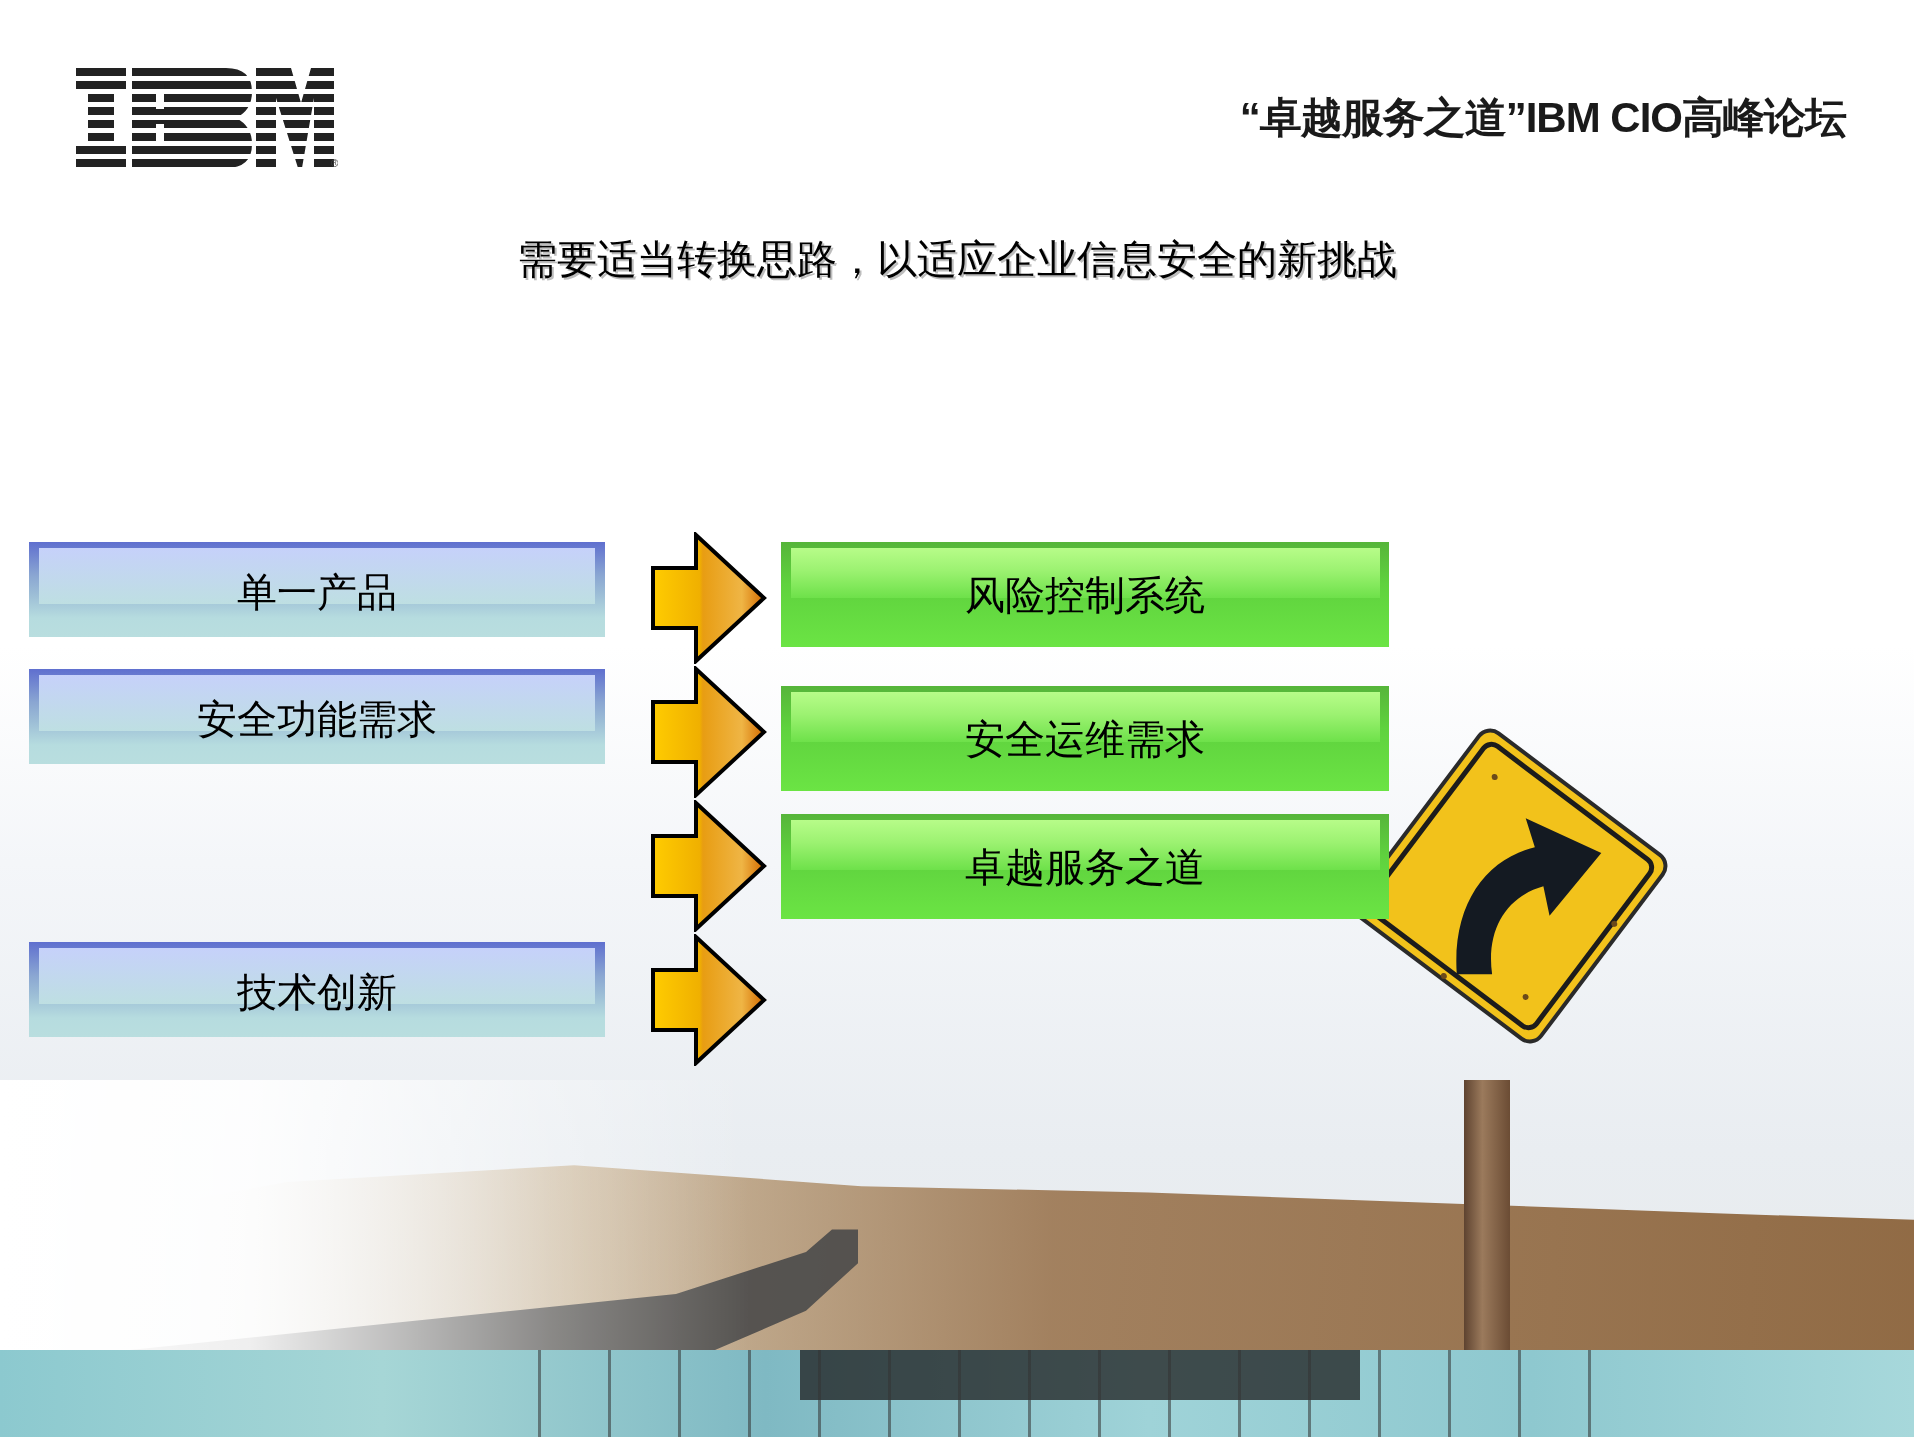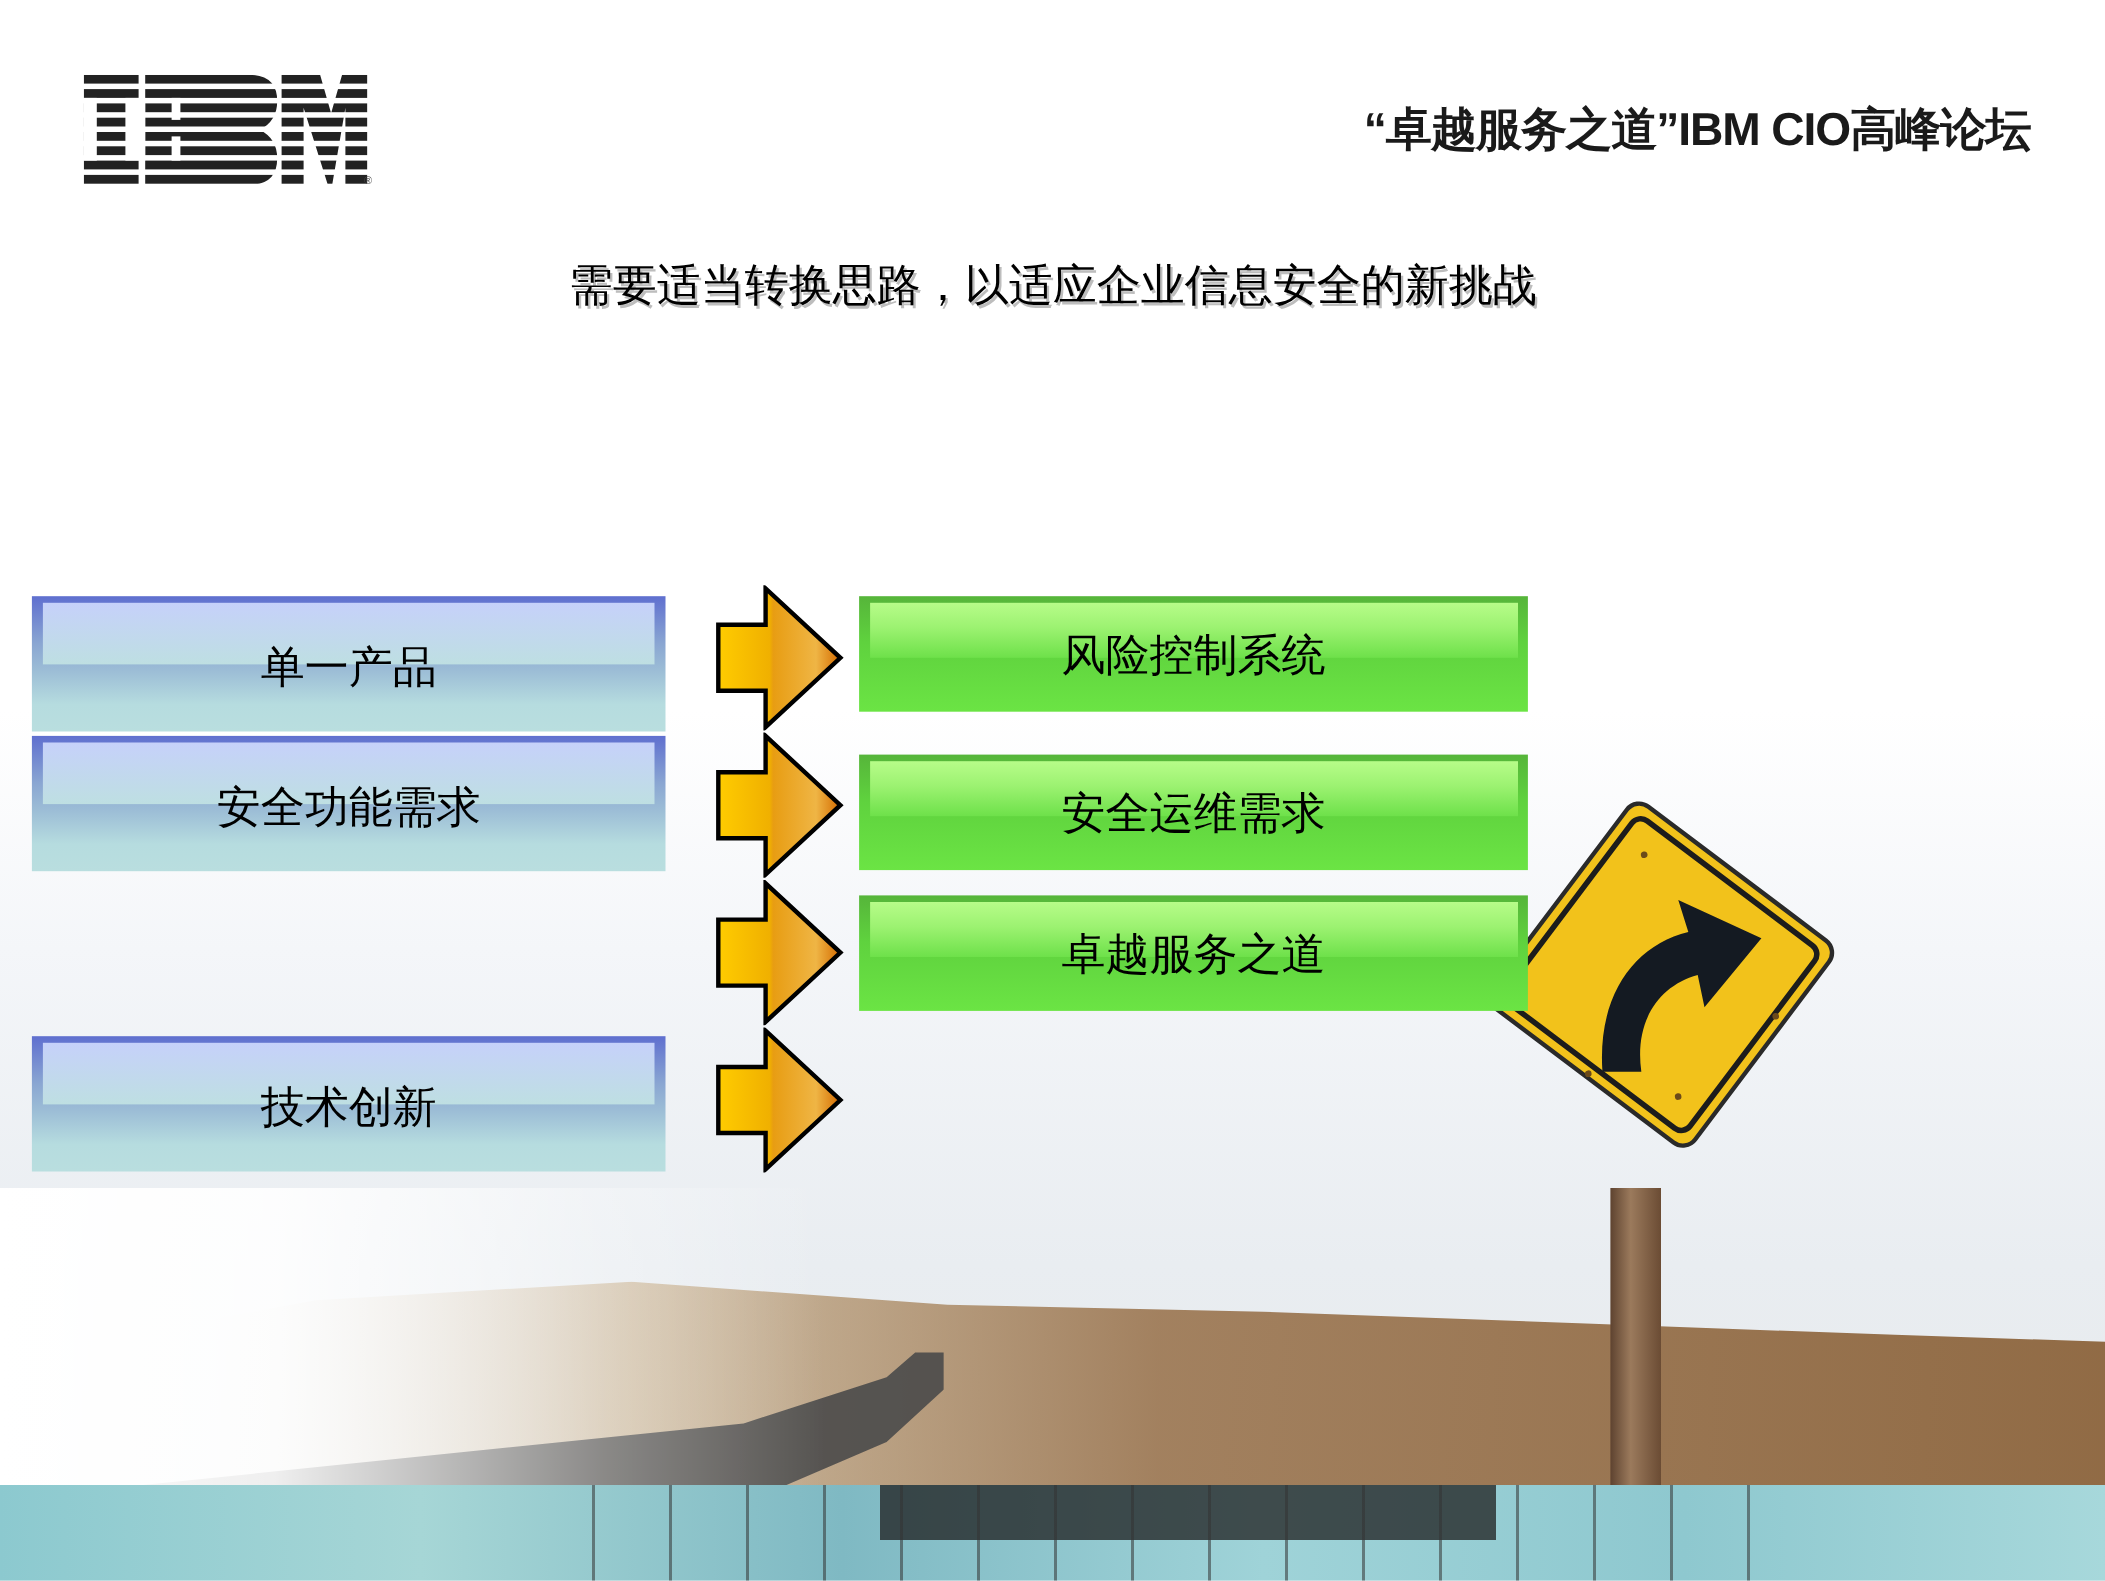--- a/index.html
+++ b/index.html
@@ -62,21 +62,21 @@
   .sign-post {
     position: absolute; left: 1464px; top: 1080px; width: 46px; height: 270px;
     background: linear-gradient(90deg, #5e4330, #9b7a5c 40%, #6b4c34 100%);
   }
   .sign {
     position: absolute; left: 1340px; top: 716px; width: 340px; height: 340px;
   }
 
   
   .old-box {
-    position: absolute; left: 29px; width: 576px; height: 123px;
+    position: absolute; left: 29px; width: 576px; height: 95px;
     background: linear-gradient(180deg, #5f6fcf 0%, #8aa6d2 35%, #9cbdd6 55%, #b6dcdf 80%, #b9dedf 100%);
     box-sizing: border-box;
   }
   .old-box::before {
     content: ""; position: absolute; left: 10px; right: 10px; top: 6px; height: 56px;
     background: linear-gradient(180deg, #c6d1fa 0%, #bedfe2 100%);
   }
   .box-label {
     position: absolute; left: 0; right: 0; top: 0; bottom: 0;
     display: flex; align-items: center; justify-content: center;

